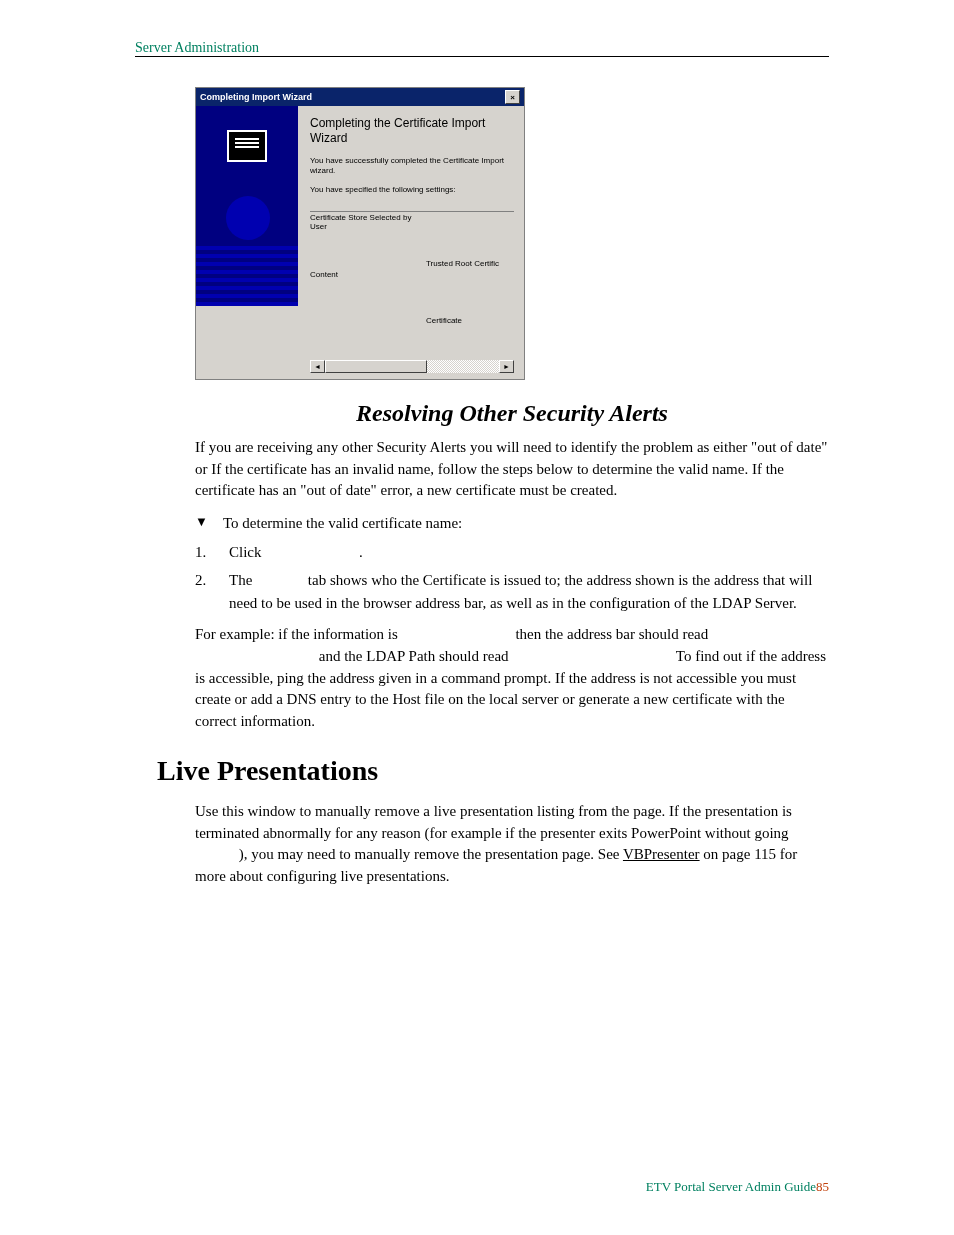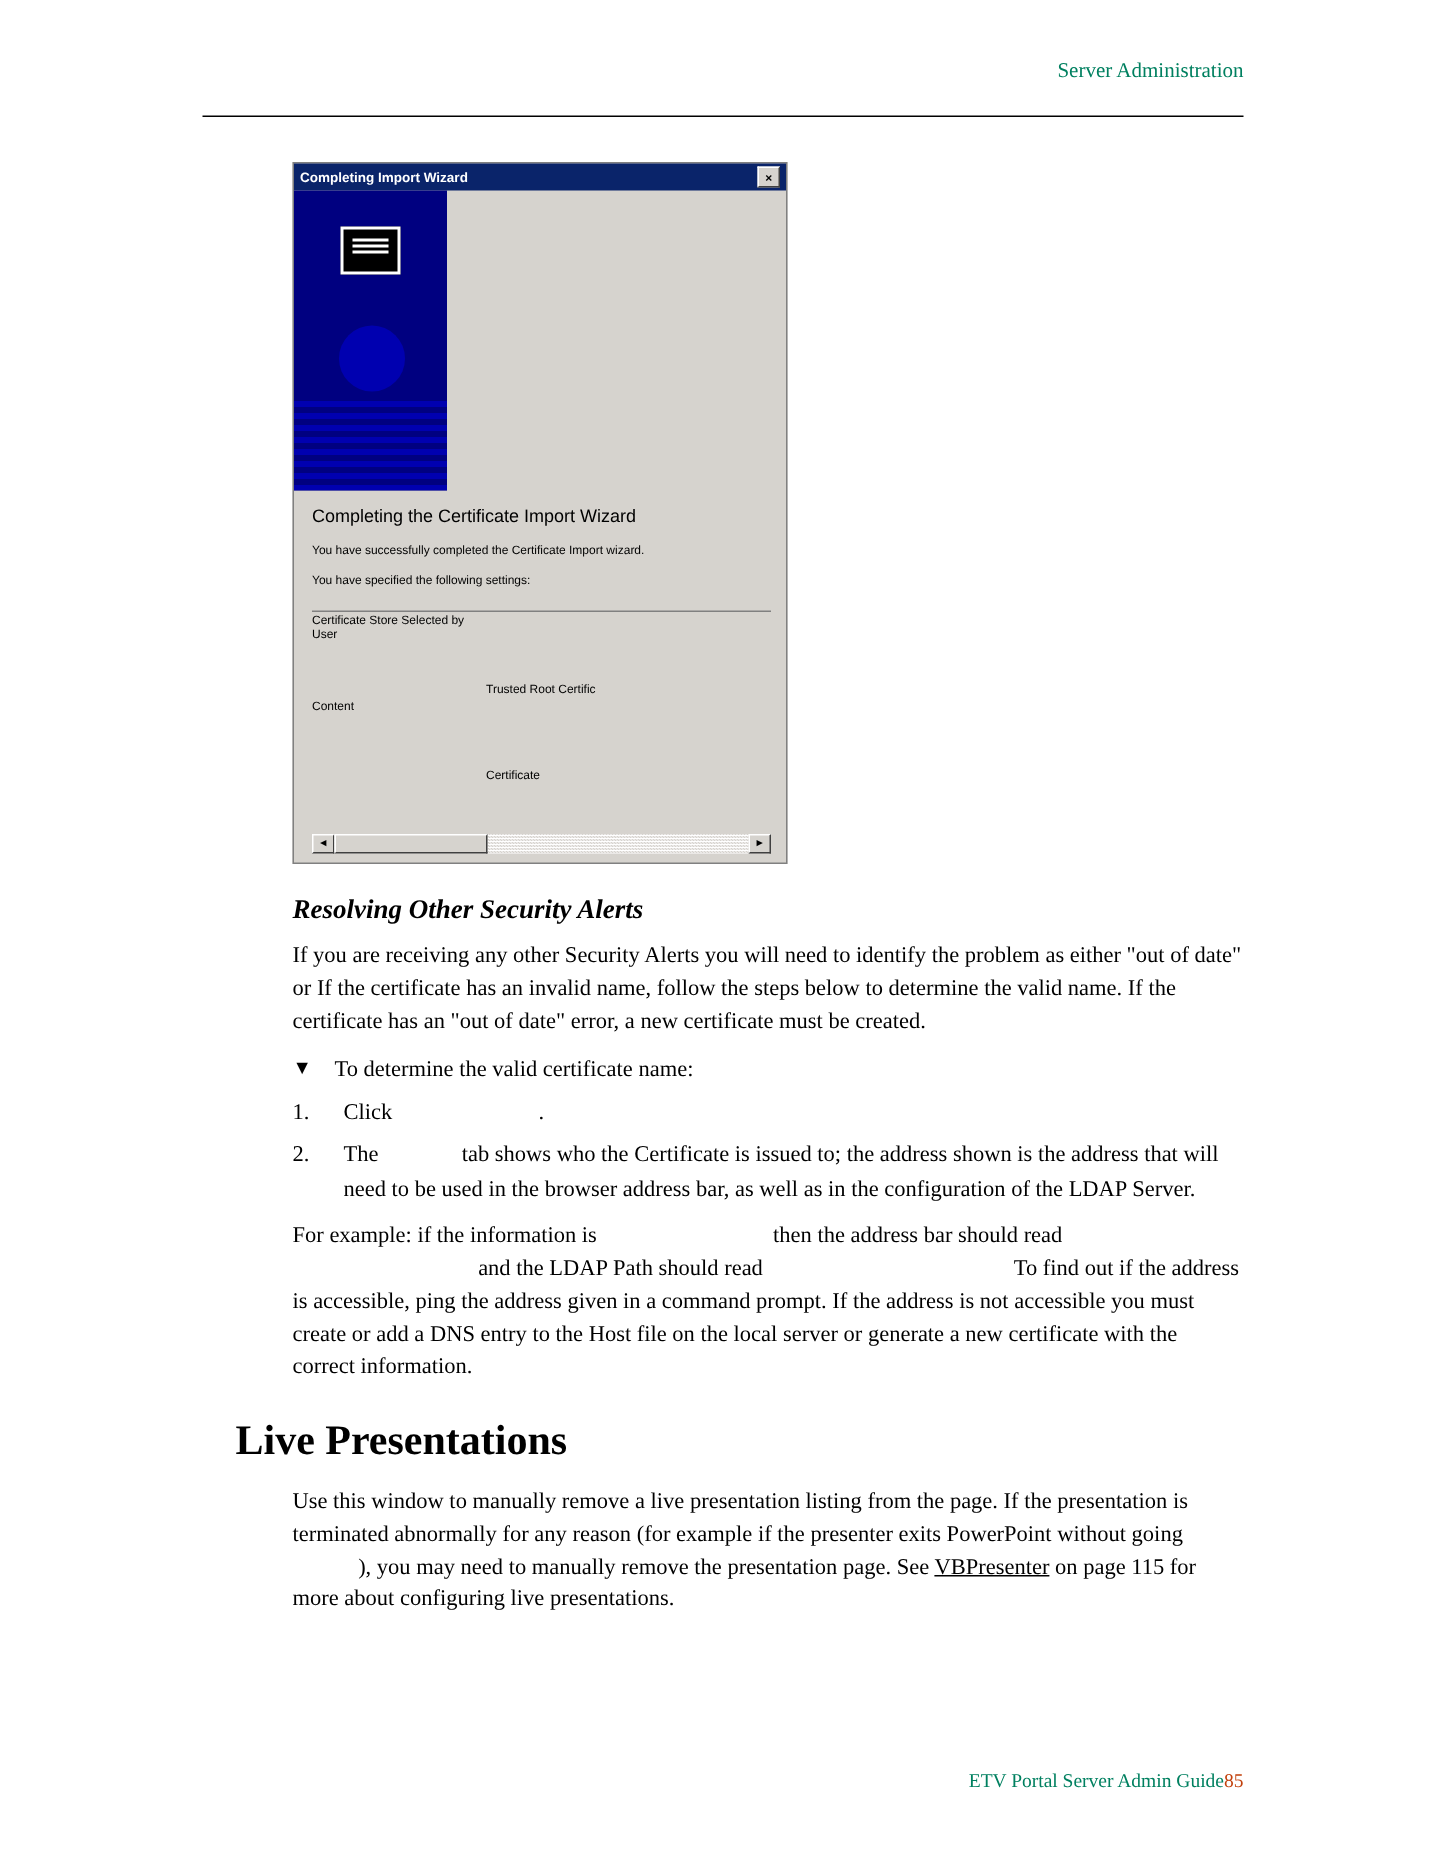--- a/index.html
+++ b/index.html
@@ -10,24 +10,24 @@
     color: #000000;
     width: 954px;
   }
   .page {
     padding: 40px 125px 40px 135px;
     position: relative;
     min-height: 1235px;
     box-sizing: border-box;
   }
   .header-right {
-    text-align: right;
+    text-align: left;
     color: #008060;
     font-size: 14px;
-    margin-bottom: 21px;
+    margin-bottom: 0;
   }
   .header-rule {
     border: none;
     border-top: 1px solid #000;
     margin: 0 0 30px 0;
   }
   .wizard-img {
     margin-left: 60px;
     margin-bottom: 20px;
   }
@@ -58,21 +58,20 @@
     justify-content: center;
     border: 1px solid #fff;
     border-right-color: #404040;
     border-bottom-color: #404040;
     font-size: 8px;
     font-weight: bold;
   }
   .wizard-body {
     display: flex;
     padding: 0;
-    flex-direction: column;
   }
   .wizard-side {
     width: 102px;
     height: 200px;
     background: #000080;
     position: relative;
     overflow: hidden;
   }
   .side-icon {
     position: absolute;
@@ -192,22 +191,23 @@
     align-items: center;
     justify-content: center;
     font-family: Tahoma, Arial, sans-serif;
   }
   .wizard-btn.disabled { color: #808080; }
 
   .section-h3 {
     font-family: Georgia, serif;
     font-weight: bold;
     font-style: italic;
-    font-size: 18px;
+    font-size: 24px;
     margin: 16px 0 10px 60px;
+    text-align: center;
   }
   .body-text {
     font-size: 15px;
     line-height: 1.45;
     margin: 0 0 10px 60px;
   }
   .indent-list {
     margin-left: 60px;
     font-size: 15px;
     line-height: 1.5;

